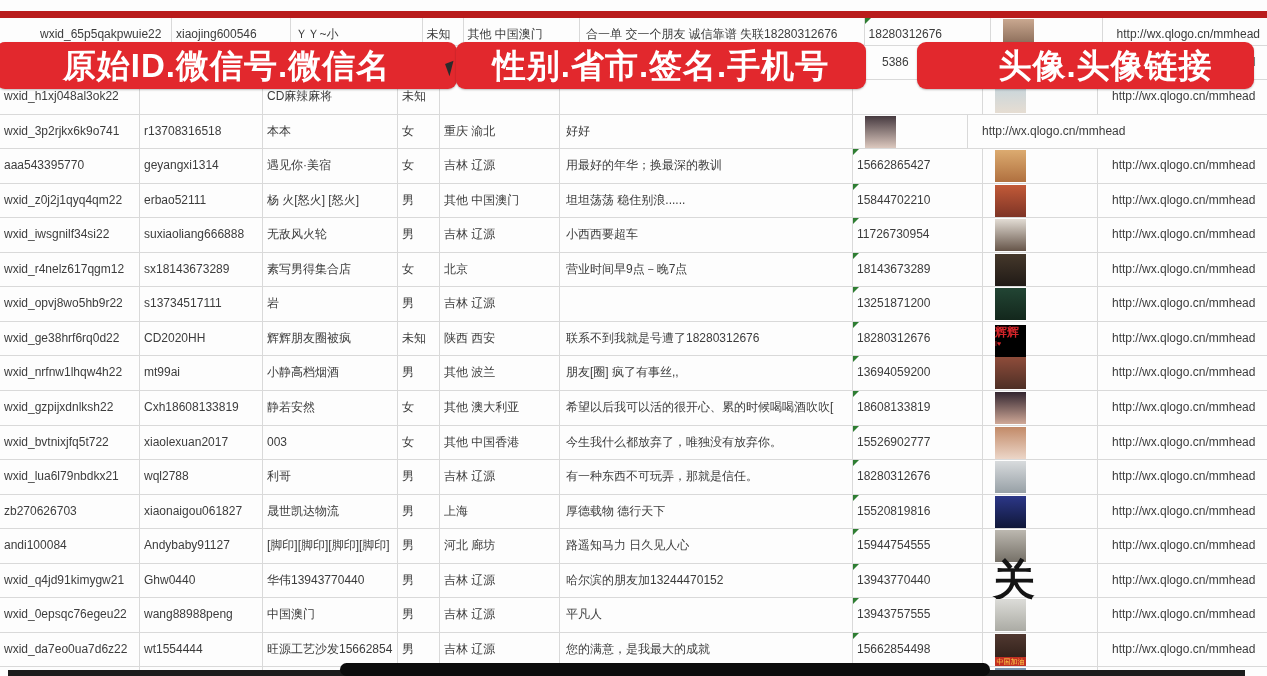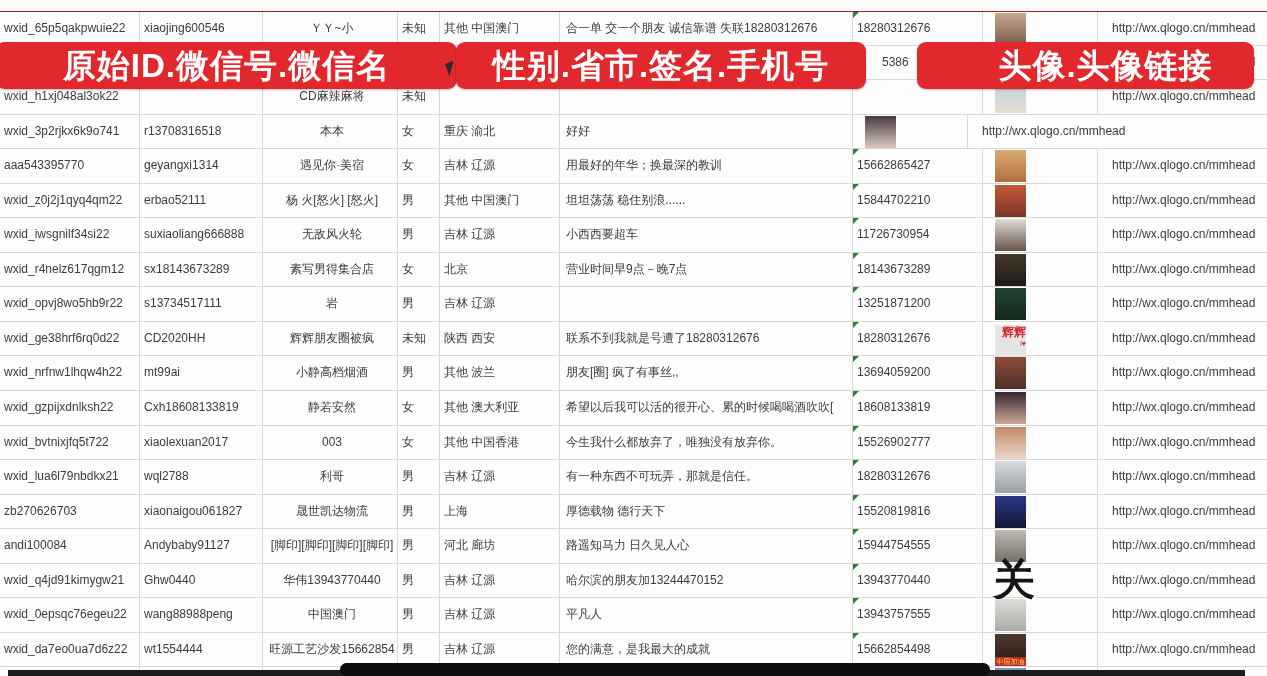--- a/index.html
+++ b/index.html
@@ -1,37 +1,37 @@
 <!DOCTYPE html>
 <html><head>
 <meta charset="utf-8">
 <style>
   html,body{margin:0;padding:0;}
   .stage{position:relative;width:1267px;height:676px;background:#fdfdfd;overflow:hidden;
          font-family:"Liberation Sans","DejaVu Sans",sans-serif;}
   .grid{position:absolute;left:0;top:11px;width:1267px;}
   .row{display:flex;height:34.55px;border-bottom:1px solid #d9d9d9;box-sizing:border-box;}
-  .row:first-child{border-top:1px solid #b91c1c;}
+  .row:first-child{border-top:7px solid #b91c1c;padding-left:36px;}
   .cell{box-sizing:border-box;border-right:1px solid #d9d9d9;height:100%;
         font-size:12px;color:#3c3c3c;line-height:33px;white-space:nowrap;overflow:hidden;
         padding-left:4px;position:relative;}
   .c-wxid{width:140px;}
   .c-wechat{width:123px;}
-  .c-name{width:135px;text-align:center;}
+  .c-name{width:135px;}
   .c-gender{width:42px;}
   .c-region{width:120px;}
   .c-sig{width:293px;padding-left:6px;}
   .c-phone{width:130px;}
   .c-avatar{width:115px;overflow:visible;}
   .c-link{width:169px;border-right:none;padding-left:14px;}
   .c-phone.tri::before{content:"";position:absolute;left:0;top:0;width:0;height:0;
         border-top:6px solid #2e7d32;border-right:6px solid transparent;}
   .c-phone.indent{padding-left:29px;}
   .avatar{width:31px;height:32px;margin:1px 0 0 8px;position:relative;}
-  .avatar.text-avatar{background:#e5e5e5;text-align:right;}
+  .avatar.text-avatar{background:#000000;text-align:left;}
   .avatar.text-avatar .av-label{display:block;color:#d4252a;font-weight:bold;font-size:12px;line-height:15px;margin-top:3px;}
   .avatar.text-avatar .av-sub{display:block;color:#d4252a;font-size:7px;line-height:8px;}
   .avatar.calligraphy{background:transparent;}
   .avatar.calligraphy .av-label{position:absolute;left:-2px;top:-6px;font-size:42px;line-height:42px;
         color:#141414;font-weight:bold;white-space:nowrap;}
   .av-band{position:absolute;left:0;right:0;bottom:0;height:9px;background:#c23022;
         color:#ffd24a;font-size:7px;line-height:9px;text-align:center;overflow:hidden;}
   .banner{position:absolute;top:42px;height:47px;background:#e2282d;border-radius:9px;
         color:#fff;font-weight:bold;font-size:33px;line-height:47px;text-align:center;
         letter-spacing:1px;z-index:10;box-shadow:0 1px 2px rgba(0,0,0,.25);}

